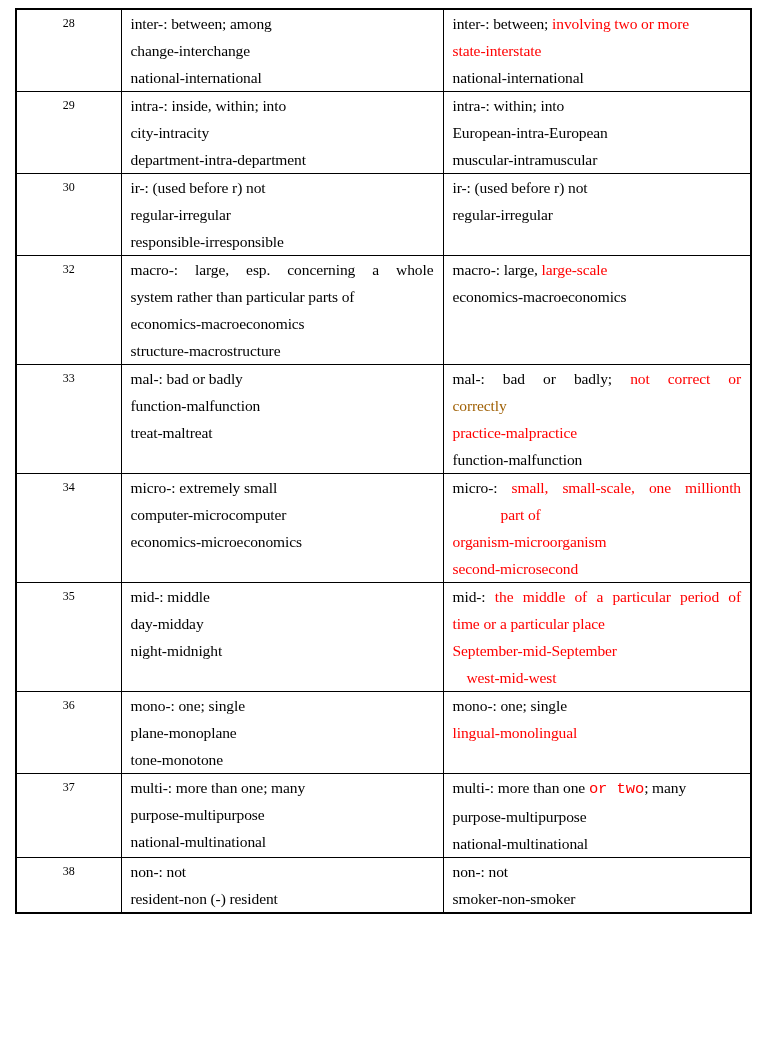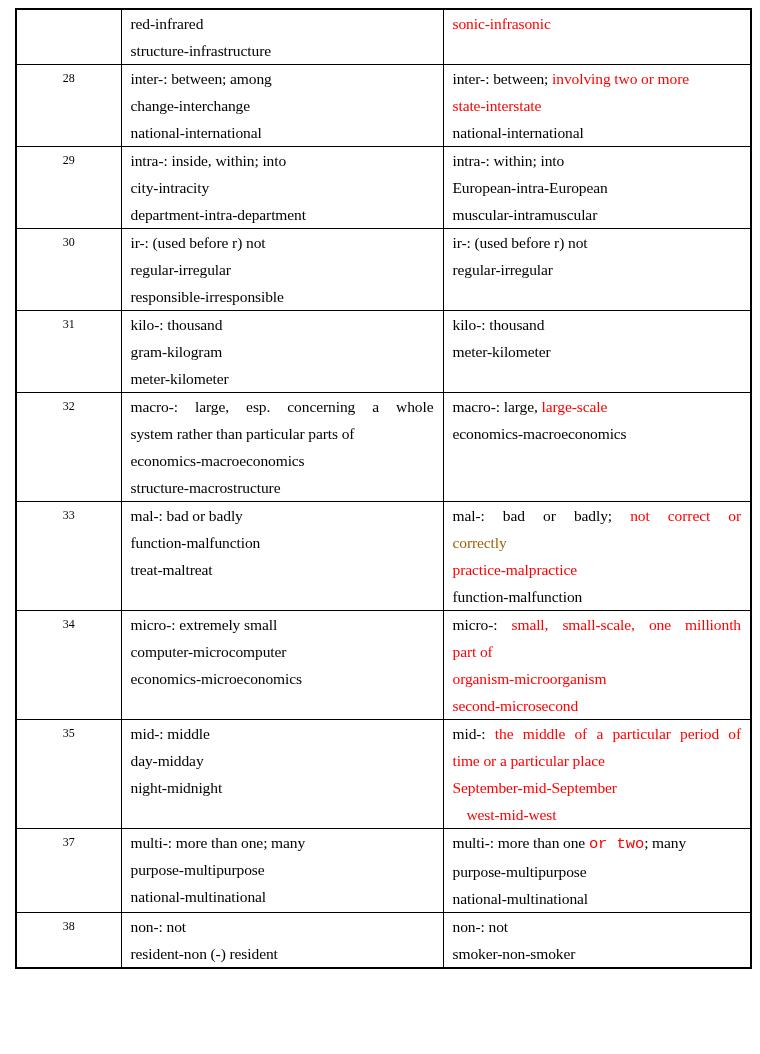--- a/index.html
+++ b/index.html
@@ -57,30 +57,20 @@
 
 <div class="page">
   <table class="prefix-table">
     <colgroup>
       <col class="c-num">
       <col class="c-left">
       <col class="c-right">
     </colgroup>
     <tbody id="table-body">
         <tr>
-          <td class="num-cell"></td>
-          <td>
-            <div class="line"><span class="seg">red-infrared</span></div>
-            <div class="line"><span class="seg">structure-infrastructure</span></div>
-          </td>
-          <td>
-            <div class="line"><span class="seg" style="color: rgb(255, 0, 0);">sonic-infrasonic</span></div>
-          </td>
-        </tr>
-        <tr>
           <td class="num-cell">28</td>
           <td>
             <div class="line"><span class="seg">inter-: between; among</span></div>
             <div class="line"><span class="seg">change-interchange</span></div>
             <div class="line"><span class="seg">national-international</span></div>
           </td>
           <td>
             <div class="line"><span class="seg">inter-: between; </span><span class="seg" style="color: rgb(255, 0, 0);">involving two or more</span></div>
             <div class="line"><span class="seg" style="color: rgb(255, 0, 0);">state-interstate</span></div>
             <div class="line"><span class="seg">national-international</span></div>
@@ -105,32 +95,20 @@
             <div class="line"><span class="seg">ir-: (used before r) not</span></div>
             <div class="line"><span class="seg">regular-irregular</span></div>
             <div class="line"><span class="seg">responsible-irresponsible</span></div>
           </td>
           <td>
             <div class="line"><span class="seg">ir-: (used before r) not</span></div>
             <div class="line"><span class="seg">regular-irregular</span></div>
           </td>
         </tr>
         <tr>
-          <td class="num-cell">31</td>
-          <td>
-            <div class="line"><span class="seg">kilo-: thousand</span></div>
-            <div class="line"><span class="seg">gram-kilogram</span></div>
-            <div class="line"><span class="seg">meter-kilometer</span></div>
-          </td>
-          <td>
-            <div class="line"><span class="seg">kilo-: thousand</span></div>
-            <div class="line"><span class="seg">meter-kilometer</span></div>
-          </td>
-        </tr>
-        <tr>
           <td class="num-cell">32</td>
           <td>
             <div class="line justify"><span class="seg">macro-: large, esp. concerning a whole</span></div>
             <div class="line"><span class="seg">system rather than particular parts of</span></div>
             <div class="line"><span class="seg">economics-macroeconomics</span></div>
             <div class="line"><span class="seg">structure-macrostructure</span></div>
           </td>
           <td>
             <div class="line"><span class="seg">macro-: large, </span><span class="seg" style="color: rgb(255, 0, 0);">large-scale</span></div>
             <div class="line"><span class="seg">economics-macroeconomics</span></div>
@@ -152,37 +130,49 @@
         </tr>
         <tr>
           <td class="num-cell">34</td>
           <td>
             <div class="line"><span class="seg">micro-: extremely small</span></div>
             <div class="line"><span class="seg">computer-microcomputer</span></div>
             <div class="line"><span class="seg">economics-microeconomics</span></div>
           </td>
           <td>
             <div class="line justify"><span class="seg">micro-: </span><span class="seg" style="color: rgb(255, 0, 0);">small, small-scale, one millionth</span></div>
-            <div class="line"><span class="seg" style="color: rgb(255, 0, 0);">part of</span></div>
+            <div class="line"><span class="seg" style="color: rgb(255, 0, 0); margin-left: 48px;">part of</span></div>
             <div class="line"><span class="seg" style="color: rgb(255, 0, 0);">organism-microorganism</span></div>
             <div class="line"><span class="seg" style="color: rgb(255, 0, 0);">second-microsecond</span></div>
           </td>
         </tr>
         <tr>
           <td class="num-cell">35</td>
           <td>
             <div class="line"><span class="seg">mid-: middle</span></div>
             <div class="line"><span class="seg">day-midday</span></div>
             <div class="line"><span class="seg">night-midnight</span></div>
           </td>
           <td>
             <div class="line justify"><span class="seg">mid-: </span><span class="seg" style="color: rgb(255, 0, 0);">the middle of a particular period of</span></div>
             <div class="line"><span class="seg" style="color: rgb(255, 0, 0);">time or a particular place</span></div>
             <div class="line"><span class="seg" style="color: rgb(255, 0, 0);">September-mid-September</span></div>
             <div class="line"><span class="seg" style="color: rgb(255, 0, 0); margin-left: 14px;">west-mid-west</span></div>
+          </td>
+        </tr>
+        <tr>
+          <td class="num-cell">36</td>
+          <td>
+            <div class="line"><span class="seg">mono-: one; single</span></div>
+            <div class="line"><span class="seg">plane-monoplane</span></div>
+            <div class="line"><span class="seg">tone-monotone</span></div>
+          </td>
+          <td>
+            <div class="line"><span class="seg">mono-: one; single</span></div>
+            <div class="line"><span class="seg" style="color: rgb(255, 0, 0);">lingual-monolingual</span></div>
           </td>
         </tr>
         <tr>
           <td class="num-cell">37</td>
           <td>
             <div class="line"><span class="seg">multi-: more than one; many</span></div>
             <div class="line"><span class="seg">purpose-multipurpose</span></div>
             <div class="line"><span class="seg">national-multinational</span></div>
           </td>
           <td>

